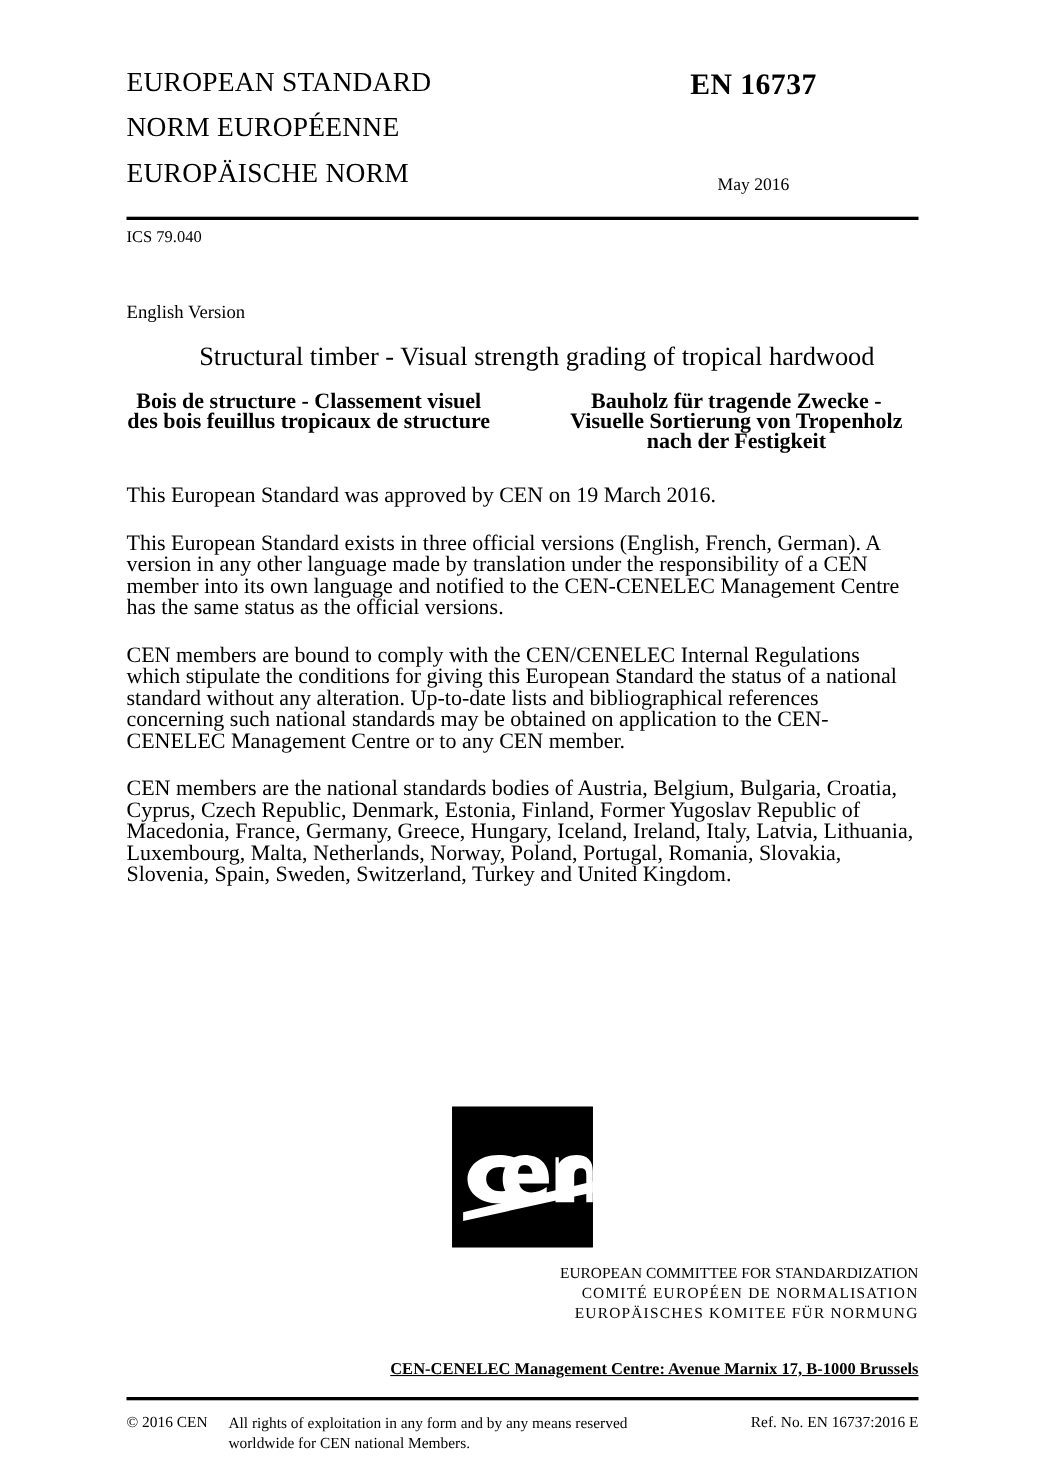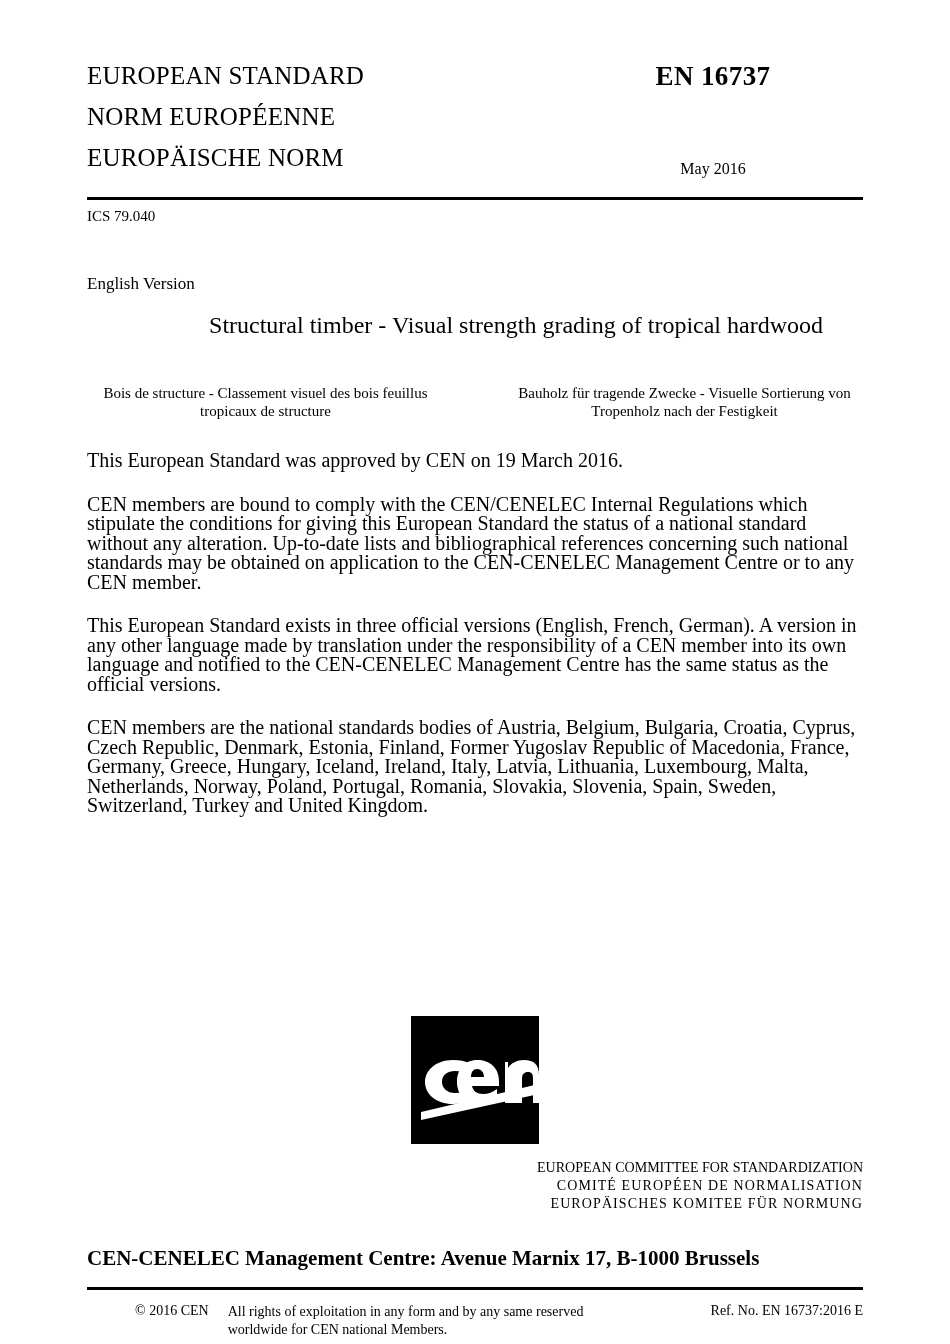--- a/index.html
+++ b/index.html
@@ -13,21 +13,21 @@
     font-family: "Liberation Serif", serif;
     color: #000000;
     position: relative;
     overflow: hidden;
   }
   .page {
     position: relative;
     width: 950px;
     height: 1344px;
     box-sizing: border-box;
-    padding: 0 87px;
+    padding: 0 115px;
   }
 
   
   .header {
     padding-top: 55px;
     display: flex;
     justify-content: space-between;
     align-items: flex-start;
   }
   .header-left {
@@ -75,23 +75,24 @@
     text-align: right;
     font-size: 24px;
     line-height: 31px;
     margin-top: 16px;
     padding: 0 40px;
   }
 
   .subtitles {
     display: flex;
     justify-content: space-between;
-    margin-top: 43px;
-    font-size: 15px;
+    margin-top: 15px;
+    font-size: 20px;
     line-height: 18px;
+    font-weight: bold;
   }
   .subtitle-col {
     width: 46%;
     text-align: center;
   }
 
   .body-text {
     font-size: 20px;
     line-height: 19.5px;
     margin-top: 24px;
@@ -119,39 +120,39 @@
   }
   .org-lines div {
     font-size: 14px;
     line-height: 18px;
   }
   .org-lines div.spaced {
     letter-spacing: 1.1px;
   }
 
   .mgmt-centre {
-    text-align: left;
-    font-size: 21px;
+    text-align: right;
+    font-size: 15px;
     font-weight: bold;
     margin-top: 33px;
+    text-decoration: underline;
   }
 
   .rule-bottom {
     border: none;
     border-top: 3px solid #000;
     margin: 16px 0 0 0;
   }
 
   .footer {
     display: flex;
     justify-content: space-between;
     align-items: flex-start;
     font-size: 14px;
     margin-top: 13px;
-    margin-left: 48px;
   }
   .footer-left {
     display: flex;
     gap: 19px;
   }
   .footer-left .cp { white-space: nowrap; }
   .footer-left .rights { line-height: 18px; width: 400px; }
   .footer-right { white-space: nowrap; padding-top: 0px; }
 </style>
 </head>
@@ -178,22 +179,22 @@
   <div class="english-version">English Version</div>
 
   <div class="title">Structural timber - Visual strength grading of tropical hardwood</div>
 
   <div class="subtitles">
     <div class="subtitle-col">Bois de structure - Classement visuel des bois feuillus tropicaux de structure</div>
     <div class="subtitle-col">Bauholz für tragende Zwecke - Visuelle Sortierung von Tropenholz nach der Festigkeit</div>
   </div>
 
   <div class="body-text first">This European Standard was approved by CEN on 19 March 2016.</div>
+  <div class="body-text">This European Standard exists in three official versions (English, French, German). A version in any other language made by translation under the responsibility of a CEN member into its own language and notified to the CEN-CENELEC Management Centre has the same status as the official versions.</div>
   <div class="body-text">CEN members are bound to comply with the CEN/CENELEC Internal Regulations which stipulate the conditions for giving this European Standard the status of a national standard without any alteration. Up-to-date lists and bibliographical references concerning such national standards may be obtained on application to the CEN-CENELEC Management Centre or to any CEN member.</div>
-  <div class="body-text">This European Standard exists in three official versions (English, French, German). A version in any other language made by translation under the responsibility of a CEN member into its own language and notified to the CEN-CENELEC Management Centre has the same status as the official versions.</div>
   <div class="body-text">CEN members are the national standards bodies of Austria, Belgium, Bulgaria, Croatia, Cyprus, Czech Republic, Denmark, Estonia, Finland, Former Yugoslav Republic of Macedonia, France, Germany, Greece, Hungary, Iceland, Ireland, Italy, Latvia, Lithuania, Luxembourg, Malta, Netherlands, Norway, Poland, Portugal, Romania, Slovakia, Slovenia, Spain, Sweden, Switzerland, Turkey and United Kingdom.</div>
 
   <div class="logo-block">
     <span class="cen-logo">
       <svg width="128" height="128" viewBox="0 0 128 128" aria-hidden="true">
         <rect x="0" y="0" width="128" height="128" fill="#000000"></rect>
         <g fill="#ffffff">
           <path d="M42 44 C24 44 14 55 14 66 C14 78 25 88 42 88 C49 88 54 87 58 85 L58 72 C54 75 49 77 44 77 C36 77 31 72 31 66 C31 59 36 55 44 55 C49 55 54 57 58 60 L58 47 C54 45 49 44 42 44 Z"></path>
           <path d="M66 44 C54 44 46 53 46 66 C46 79 55 88 69 88 C76 88 82 86 86 84 L86 73 C82 76 77 78 72 78 C66 78 62 75 61 70 L88 70 L88 65 C88 52 79 44 66 44 Z M66 53 C70 53 73 56 73 61 L60 61 C60 56 62 53 66 53 Z"></path>
           <path d="M94 46 L94 87 L111 87 L111 63 C111 58 113 56 117 56 C121 56 122 58 122 63 L122 87 L128 87 L128 59 C128 49 123 44 113 44 C106 44 100 47 97 52 L97 46 Z"></path>
@@ -209,18 +210,18 @@
     <div class="spaced">EUROPÄISCHES KOMITEE FÜR NORMUNG</div>
   </div>
 
   <div class="mgmt-centre">CEN-CENELEC Management Centre:  Avenue Marnix 17,  B-1000 Brussels</div>
 
   <hr class="rule-bottom">
 
   <div class="footer">
     <div class="footer-left">
       <div class="cp">© 2016 CEN</div>
-      <div class="rights">All rights of exploitation in any form and by any same reserved worldwide for CEN national Members.</div>
+      <div class="rights">All rights of exploitation in any form and by any means reserved worldwide for CEN national Members.</div>
     </div>
     <div class="footer-right">Ref. No. EN 16737:2016 E</div>
   </div>
 
 </div>
 
 </body></html>

